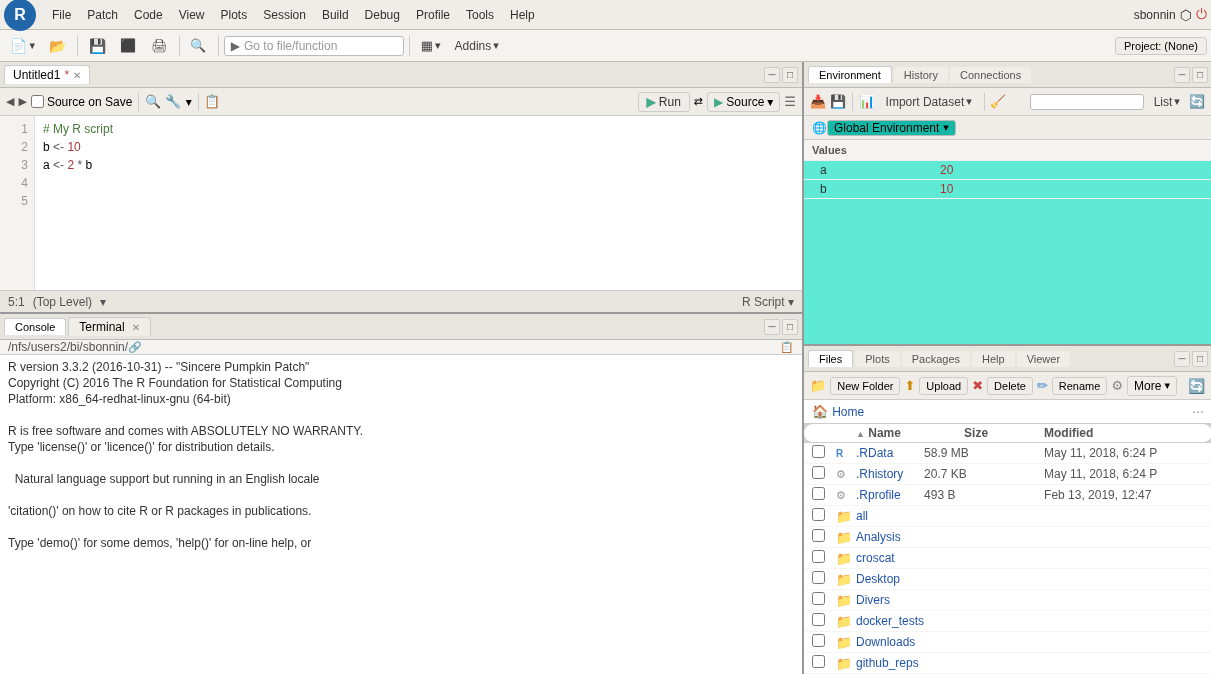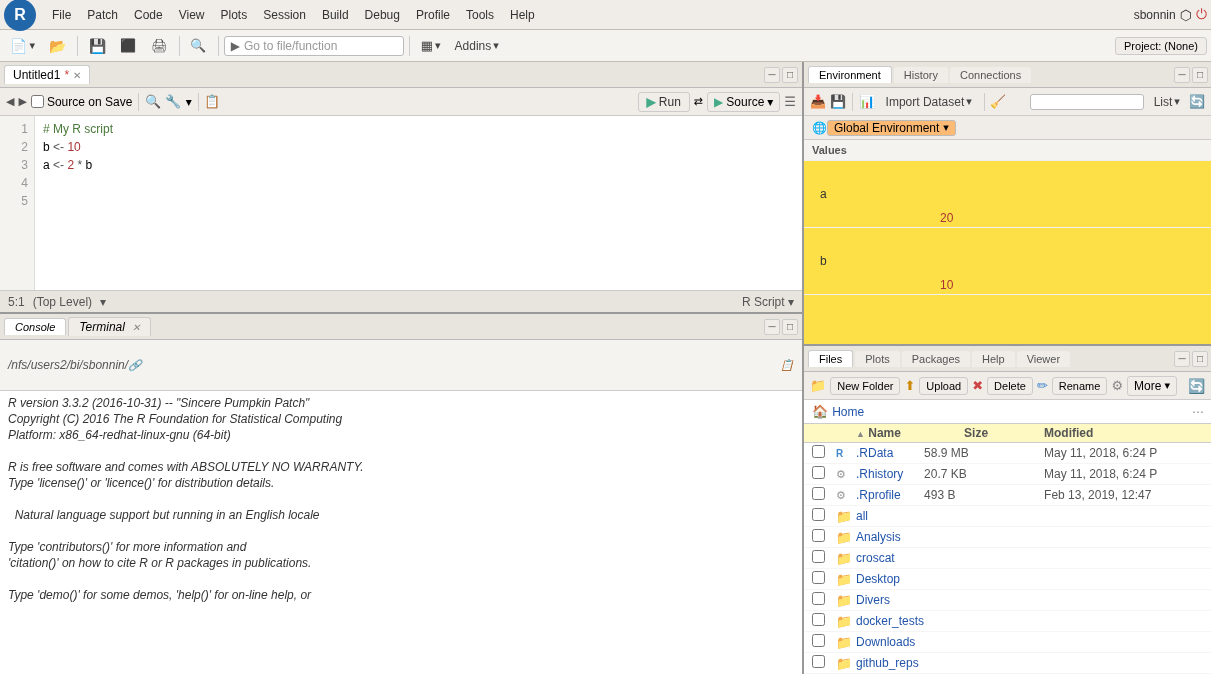--- a/index.html
+++ b/index.html
@@ -54,59 +54,59 @@
     .code-comment { color: #4a7a3a; }
     .code-var { color: #000; }
     .code-num { color: #aa3333; }
     .code-op { color: #555; }
 
     
     .status-bar { display: flex; align-items: center; background: #e8e5df; border-top: 1px solid #ccc; height: 22px; padding: 0 8px; font-size: 11px; color: #555; gap: 8px; }
     .status-bar-right { margin-left: auto; }
 
     
-    .console-pane { display: flex; flex-direction: column; height: 360px; font-style: italic; }
+    .console-pane { display: flex; flex-direction: column; height: 360px; }
     .console-tabs { display: flex; align-items: center; background: #e8e5df; border-bottom: 1px solid #bbb; height: 26px; padding: 0 4px; gap: 2px; }
     .console-tab { padding: 2px 10px; font-size: 11px; cursor: pointer; background: white; border: 1px solid #ccc; border-bottom: none; border-radius: 3px 3px 0 0; }
     .console-tab.inactive { background: #f0ede8; }
-    .console-path { display: flex; align-items: center; background: #f5f3f0; padding: 18px 8px; font-size: 11px; color: #555; border-bottom: 1px solid #ccc; }
+    .console-path { display: flex; align-items: center; background: #f5f3f0; padding: 0 8px; font-size: 11px; color: #555; border-bottom: 1px solid #ccc; }
     .console-output { flex: 1; background: white; padding: 4px 8px; font-family: 'Courier New', monospace; font-size: 11px; line-height: 16px; color: #333; overflow: hidden; }
     .console-line { line-height: 16px; }
 
     
     .right-panel { display: flex; flex-direction: column; flex: 1; }
 
     
     .env-pane { height: 310px; display: flex; flex-direction: column; border-bottom: 2px solid #999; }
     .env-tabs { display: flex; align-items: center; background: #e8e5df; border-bottom: 1px solid #bbb; height: 26px; padding: 0 4px; gap: 2px; }
     .env-tab { padding: 2px 10px; font-size: 11px; cursor: pointer; border-radius: 3px 3px 0 0; }
     .env-tab.active { background: white; border: 1px solid #ccc; border-bottom: none; }
     .env-tab.inactive { background: #f0ede8; color: #555; }
     .env-toolbar { display: flex; align-items: center; background: #f0ede8; border-bottom: 1px solid #ccc; height: 28px; padding: 0 6px; gap: 4px; }
     .env-toolbar-right { margin-left: auto; display: flex; align-items: center; gap: 4px; }
     .search-box { display: flex; align-items: center; background: white; border: 1px solid #bbb; border-radius: 3px; padding: 1px 6px; }
     .search-box input { border: none; outline: none; font-size: 11px; width: 100px; }
-    .global-env { display: flex; align-items: center; gap: 4px; padding: 0 6px; font-size: 11px; background: #fdba74; border: 1px solid #bbb; border-radius: 3px; cursor: pointer; }
-    .env-content { flex: 1; background: #fde047; overflow: hidden; }
+    .global-env { display: flex; align-items: center; gap: 4px; padding: 0 6px; font-size: 11px; background: #14b8a6; border: 1px solid #bbb; border-radius: 3px; cursor: pointer; }
+    .env-content { flex: 1; background: #5eead4; overflow: hidden; }
     .env-section { padding: 4px 8px; font-size: 11px; font-weight: bold; color: #555; background: #f5f3f0; border-bottom: 1px solid #eee; }
     .env-row { display: flex; align-items: center; padding: 2px 16px; border-bottom: 1px solid #f0f0f0; font-size: 11px; font-family: 'Courier New', monospace; }
     .env-name { width: 120px; color: #333; }
-    .env-value { color: #aa3333; margin-top: 48px; }
+    .env-value { color: #aa3333; }
 
     
     .files-pane { flex: 1; display: flex; flex-direction: column; }
     .files-tabs { display: flex; align-items: center; background: #e8e5df; border-bottom: 1px solid #bbb; height: 26px; padding: 0 4px; gap: 2px; }
     .files-tab { padding: 2px 10px; font-size: 11px; cursor: pointer; border-radius: 3px 3px 0 0; }
     .files-tab.active { background: white; border: 1px solid #ccc; border-bottom: none; }
     .files-tab.inactive { background: #f0ede8; color: #555; }
     .files-toolbar { display: flex; align-items: center; background: #f0ede8; border-bottom: 1px solid #ccc; height: 28px; padding: 0 6px; gap: 4px; }
     .files-btn { display: flex; align-items: center; gap: 3px; background: #f0ede8; border: 1px solid #ccc; border-radius: 3px; padding: 2px 6px; font-size: 11px; cursor: pointer; }
     .files-path { display: flex; align-items: center; background: white; border-bottom: 1px solid #ccc; height: 24px; padding: 0 8px; gap: 4px; font-size: 11px; }
     .home-icon { color: #cc8800; font-size: 13px; }
-    .files-header { display: flex; align-items: flex-end; background: #fef9c3; border-bottom: 1px solid #ccc; padding: 2px 8px; font-size: 11px; font-weight: bold; color: #555; }
+    .files-header { display: flex; align-items: flex-end; background: #ffffff; border-bottom: 1px solid #ccc; padding: 2px 8px; font-size: 11px; font-weight: bold; color: #555; border-radius: 9px; }
     .files-col-check { width: 24px; }
     .files-col-icon { width: 20px; }
     .files-col-name { flex: 1; }
     .files-col-size { width: 80px; }
     .files-col-modified { width: 160px; }
     .files-list { flex: 1; background: white; overflow-y: auto; }
     .file-row { display: flex; align-items: center; padding: 2px 8px; border-bottom: 1px solid #f5f5f5; font-size: 11px; }
     .file-check { width: 24px; }
     .file-icon { width: 20px; font-size: 12px; }
     .file-name { flex: 1; color: #2255aa; cursor: pointer; }
@@ -271,21 +271,20 @@
       <div class="console-output">
         <div class="console-line">R version 3.3.2 (2016-10-31) -- "Sincere Pumpkin Patch"</div>
         <div class="console-line">Copyright (C) 2016 The R Foundation for Statistical Computing</div>
         <div class="console-line">Platform: x86_64-redhat-linux-gnu (64-bit)</div>
         <div class="console-line">&nbsp;</div>
         <div class="console-line">R is free software and comes with ABSOLUTELY NO WARRANTY.</div>
         <div class="console-line">Type 'license()' or 'licence()' for distribution details.</div>
         <div class="console-line">&nbsp;</div>
         <div class="console-line">&nbsp;&nbsp;Natural language support but running in an English locale</div>
         <div class="console-line">&nbsp;</div>
-        <div class="console-line">Type 'contributors()' for more information and</div>
         <div class="console-line">'citation()' on how to cite R or R packages in publications.</div>
         <div class="console-line">&nbsp;</div>
         <div class="console-line">Type 'demo()' for some demos, 'help()' for on-line help, or</div>
       </div>
     </div>
   </div>
 
   <div class="right-panel">
 
     <div class="env-pane">

